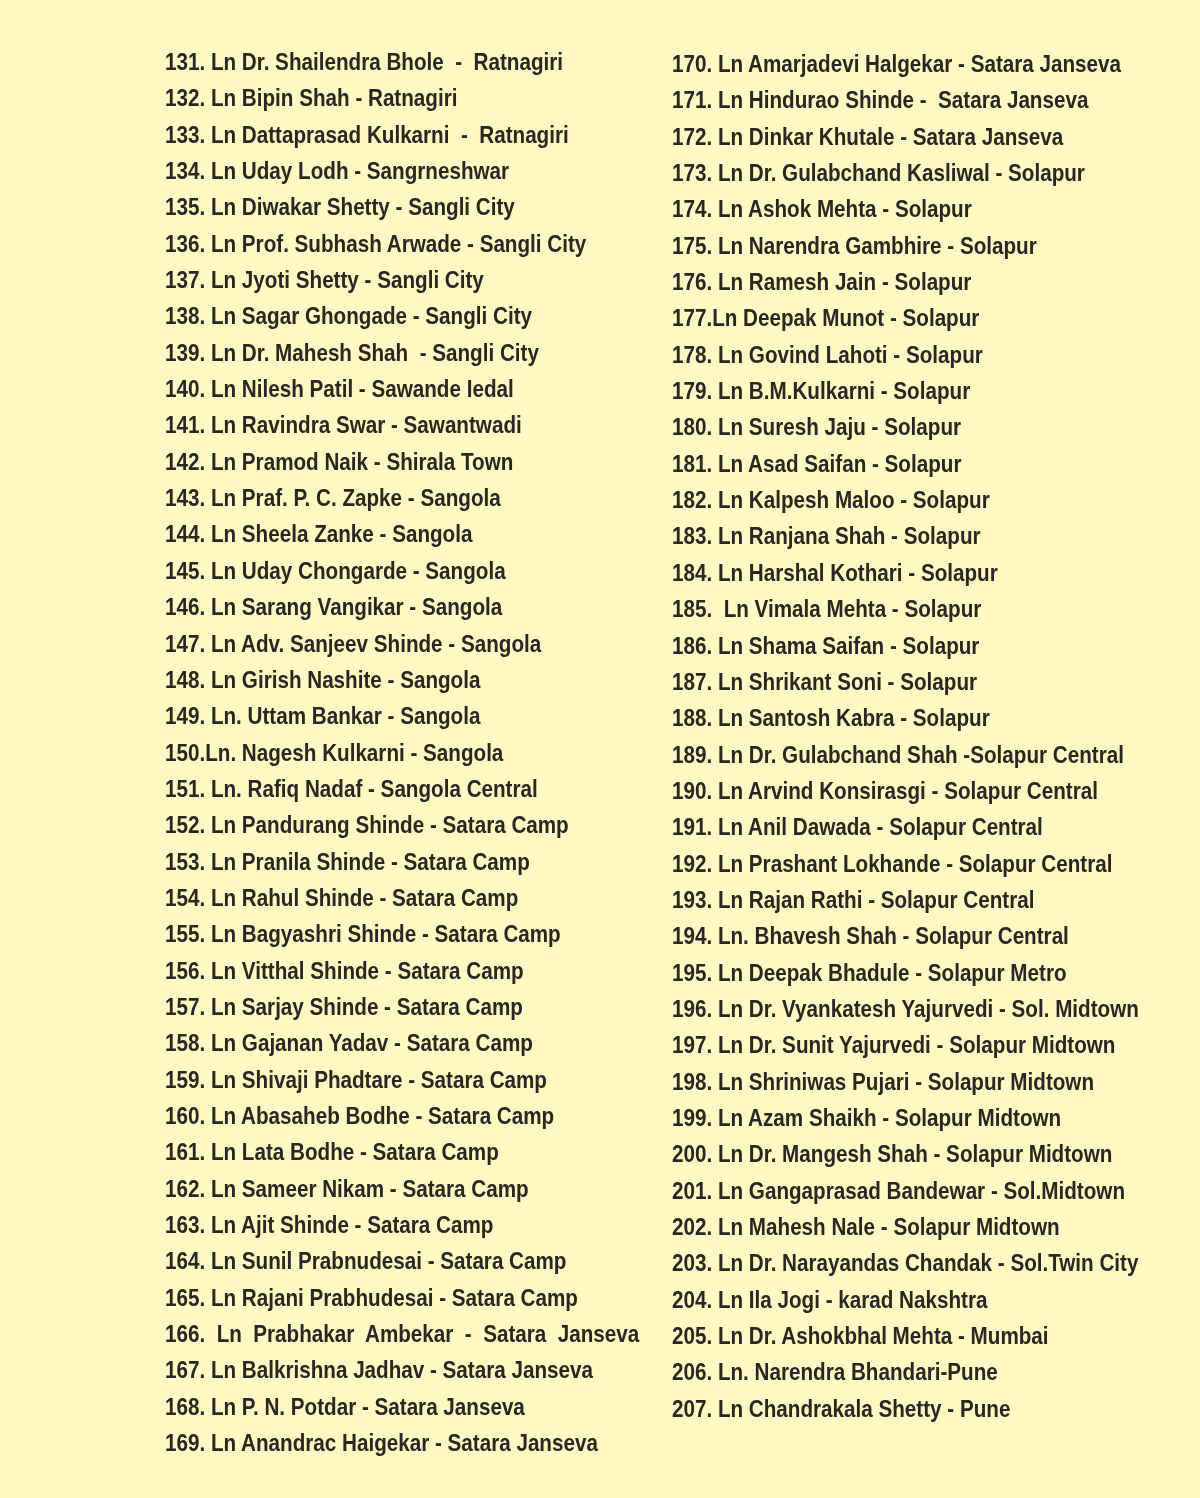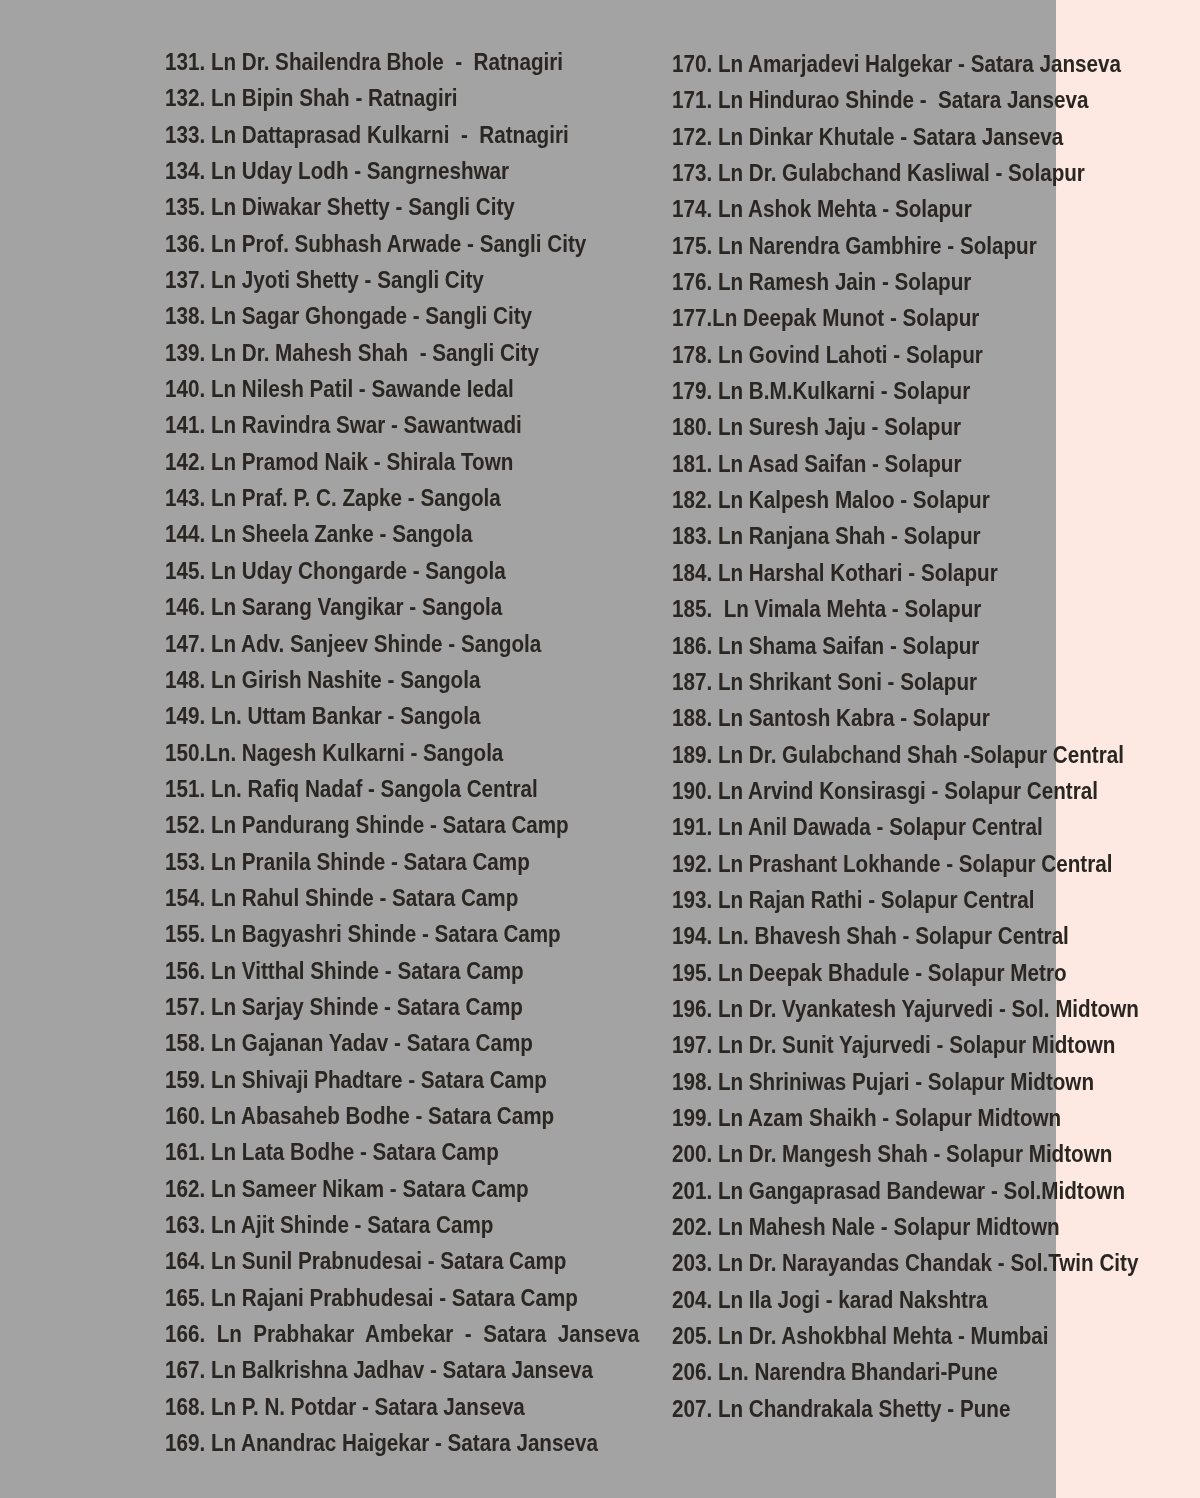--- a/index.html
+++ b/index.html
@@ -8,23 +8,23 @@
   }
   body {
     width: 1200px;
     height: 1498px;
     background: #fde9e1;
     overflow: hidden;
     font-family: "Liberation Sans", sans-serif;
   }
   .page {
     position: relative;
-    width: 1056px;
+    width: 1200px;
     height: 1498px;
-    background: #a3a3a3;
+    background: #fef9c3;
   }
   .col {
     position: absolute;
     top: 44px;
     transform: scaleX(0.86);
     transform-origin: 0 0;
     color: #2a2622;
     font-size: 24px;
     font-weight: 700;
     line-height: 36.35px;

